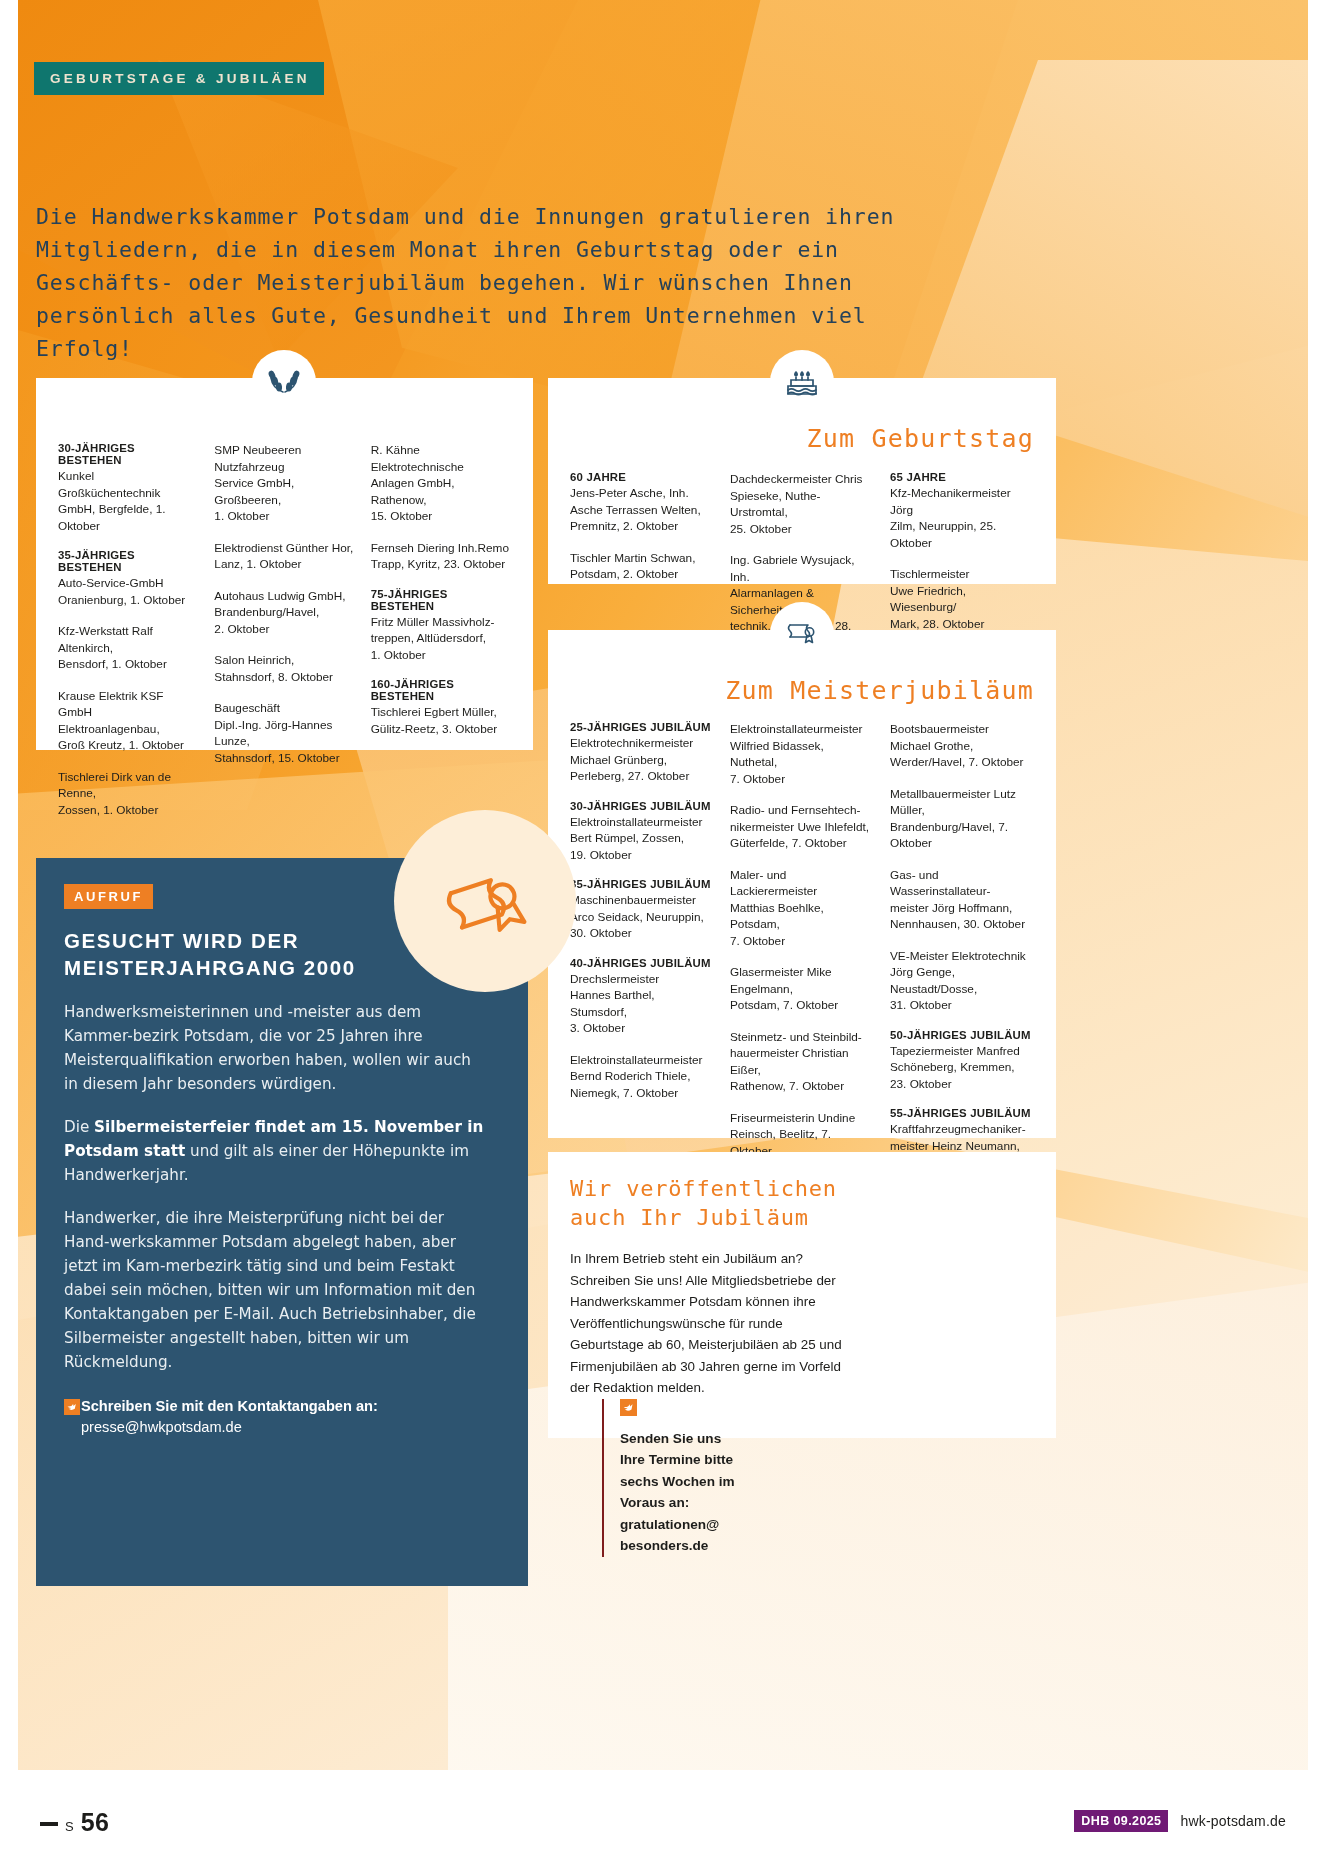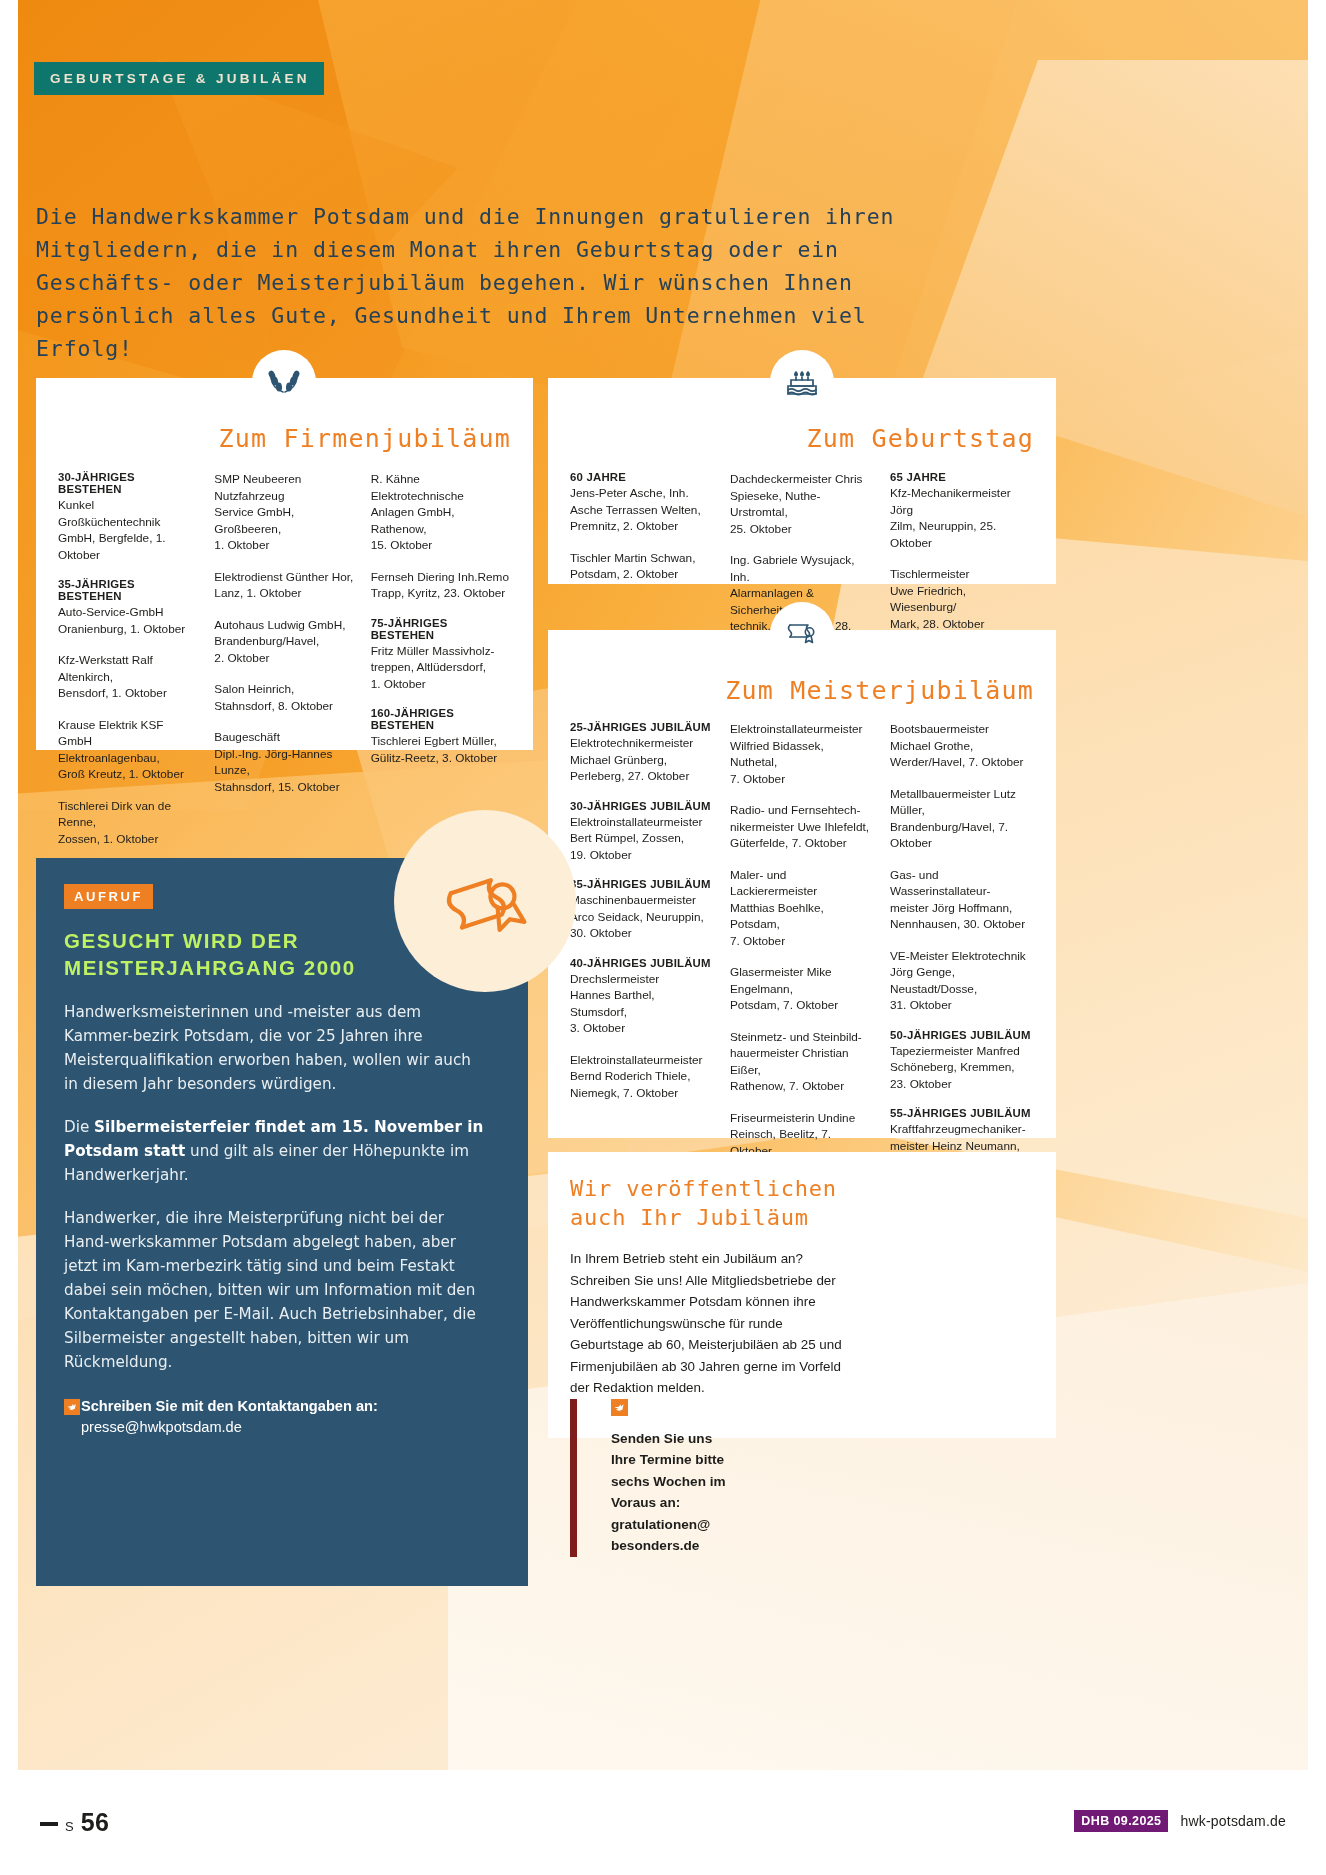--- a/index.html
+++ b/index.html
@@ -77,21 +77,21 @@
   
   .aufruf{
     position:absolute; left:36px; top:858px; width:492px; height:728px;
     background:#2d5470; z-index:6;
   }
   .aufruf-tag{
     display:inline-block; background:#ee7f23; color:#fff; font-size:13px;
     letter-spacing:2.6px; padding:5px 10px; font-weight:600;
   }
   .aufruf-h{
-    color:#bef264; font-size:20.5px; font-weight:700; letter-spacing:1.6px;
+    color:#ffffff; font-size:20.5px; font-weight:700; letter-spacing:1.6px;
     line-height:27px; margin-top:18px; text-transform:uppercase;
   }
   .aufruf p{
     color:#e9eef1; font-size:15.2px; line-height:24px; margin-top:19px;
     font-family:"DejaVu Sans", sans-serif;
   }
   .aufruf p b{ color:#ffffff; }
   .mail-line{ display:flex; gap:1px; margin-top:22px; align-items:flex-start; }
   .mail-line .txt{ color:#fff; font-size:14.6px; line-height:21px; }
   .mail-line .txt b{ font-weight:700; }
@@ -106,21 +106,21 @@
   .publish{
     position:absolute; left:548px; top:1152px; width:508px; height:286px;
     background:#ffffff; z-index:6; padding:22px 22px 0 22px;
   }
   .publish h3{
     font-family:"DejaVu Sans Mono", monospace; color:#ee7f23;
     font-size:22px; line-height:29px; letter-spacing:.8px; font-weight:400;
   }
   .publish-body{ display:flex; margin-top:16px;flex-direction:column; }
   .publish-left{ width:300px; padding-right:18px; font-size:13.4px; line-height:21.5px; color:#1d1d1b; }
-  .publish-right{ width:auto; border-left:7px solid #7f1d1d; padding-left:34px; }
+  .publish-right{ width:auto; border-left:2px solid #7f1d1d; padding-left:16px;margin-left:32px; }
   .publish-right .t{ font-size:13.6px; line-height:21.5px; font-weight:700; color:#1d1d1b; margin-top:8px; }
 
   
   .footer{ position:absolute; left:0; top:1770px; width:1326px; height:105px; background:#fff; z-index:9; }
   .f-left{ position:absolute; left:40px; top:38px; display:flex; align-items:baseline; gap:7px; }
   .f-dash{ display:inline-block; width:18px; height:4px; background:#1d1d1b; position:relative; top:-5px;}
   .f-s{ font-size:13px; color:#1d1d1b; }
   .f-num{ font-size:25px; font-weight:700; color:#1d1d1b; letter-spacing:.5px; }
   .f-right{ position:absolute; right:40px; top:40px; display:flex; align-items:center; gap:12px; }
   .f-issue{ background:#701a75; color:#fff; font-size:12.5px; font-weight:700; padding:4px 7px; letter-spacing:.4px;}
@@ -157,21 +157,20 @@
         <path d="M21 26 C27 24 32 19 33 12"></path>
         <ellipse cx="8" cy="9" rx="3" ry="4.5" transform="rotate(-25 8 9)" fill="#2d5470" stroke="none"></ellipse>
         <ellipse cx="11" cy="15" rx="3" ry="4.5" transform="rotate(-15 11 15)" fill="#2d5470" stroke="none"></ellipse>
         <ellipse cx="15" cy="21" rx="3" ry="4.5" transform="rotate(-5 15 21)" fill="#2d5470" stroke="none"></ellipse>
         <ellipse cx="32" cy="9" rx="3" ry="4.5" transform="rotate(25 32 9)" fill="#2d5470" stroke="none"></ellipse>
         <ellipse cx="29" cy="15" rx="3" ry="4.5" transform="rotate(15 29 15)" fill="#2d5470" stroke="none"></ellipse>
         <ellipse cx="25" cy="21" rx="3" ry="4.5" transform="rotate(5 25 21)" fill="#2d5470" stroke="none"></ellipse>
       </g>
     </svg>
   </div>
-  <div class="card-title">Zum Firmenjubiläum</div>
   <div class="cols" id="firmen-cols" style="margin-top:18px;">
       <div class="col">
         <div class="entry">
           <div class="hd">30-JÄHRIGES BESTEHEN</div>
           <div class="ln">Kunkel Großküchentechnik</div>
           <div class="ln">GmbH, Bergfelde, 1. Oktober</div>
         </div>
         <div class="entry">
           <div class="hd">35-JÄHRIGES BESTEHEN</div>
           <div class="ln">Auto-Service-GmbH</div>

